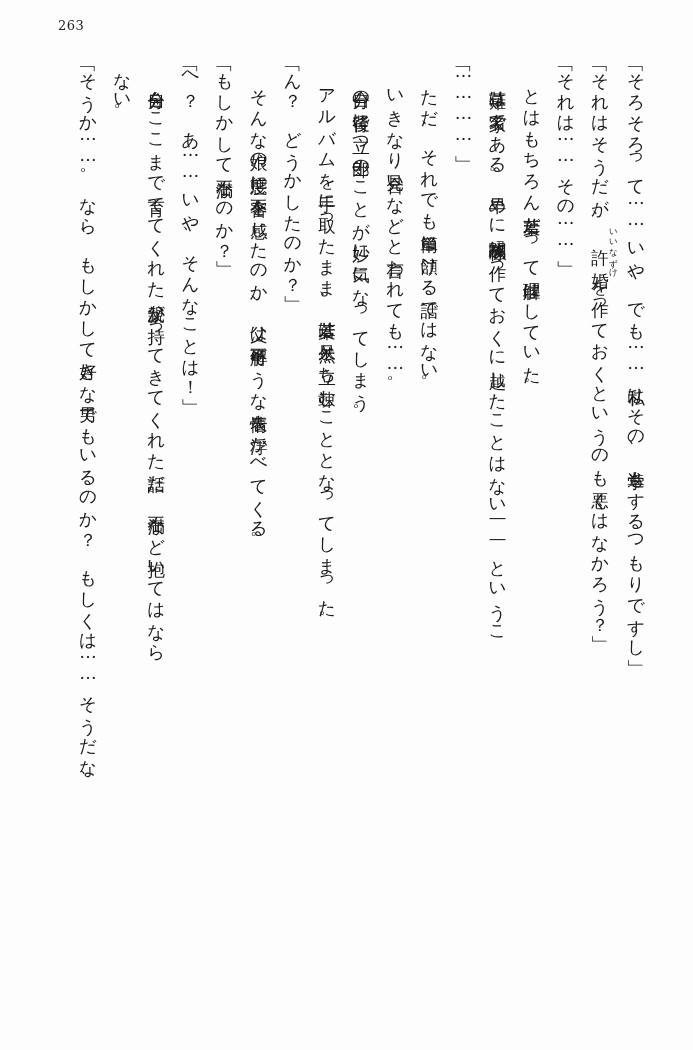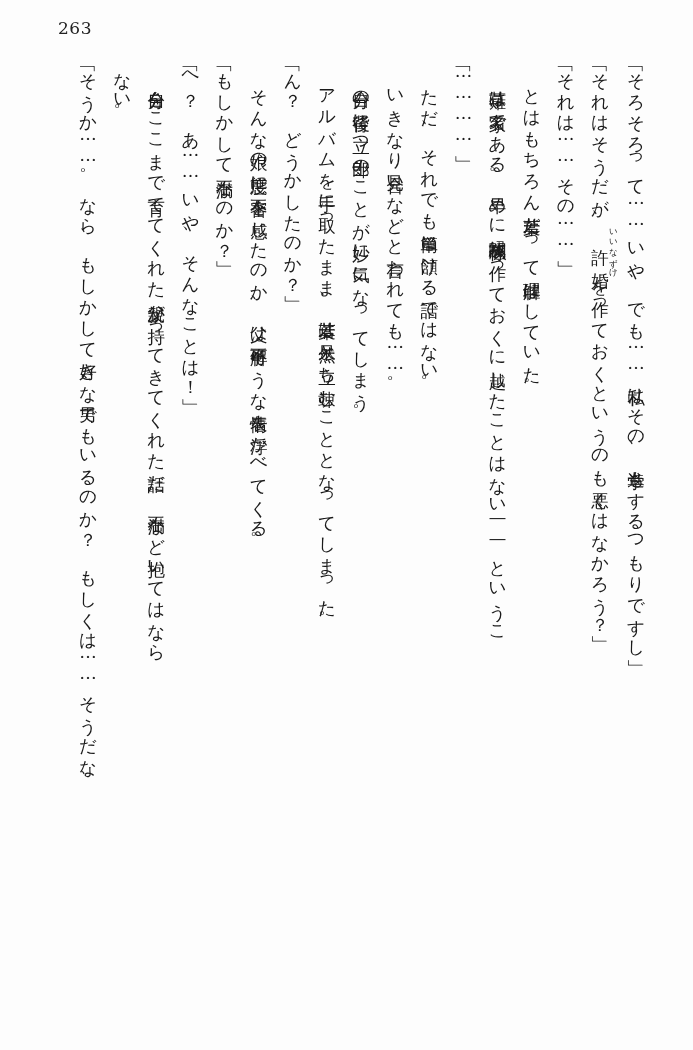--- a/index.html
+++ b/index.html
@@ -16,21 +16,21 @@
     width: 693px;
     height: 1050px;
     background: #fdfdfd;
     overflow: hidden;
     box-sizing: border-box;
   }
   .page-number {
     position: absolute;
     top: 18px;
     left: 58px;
-    font-size: 17px;
+    font-size: 13px;
     letter-spacing: 0.5px;
     color: #222;
     font-family: "DejaVu Serif", "Liberation Serif", serif;
   }
   .text-body {
     position: absolute;
     top: 60px;
     right: 40px;
     bottom: 30px;
     left: 40px;

